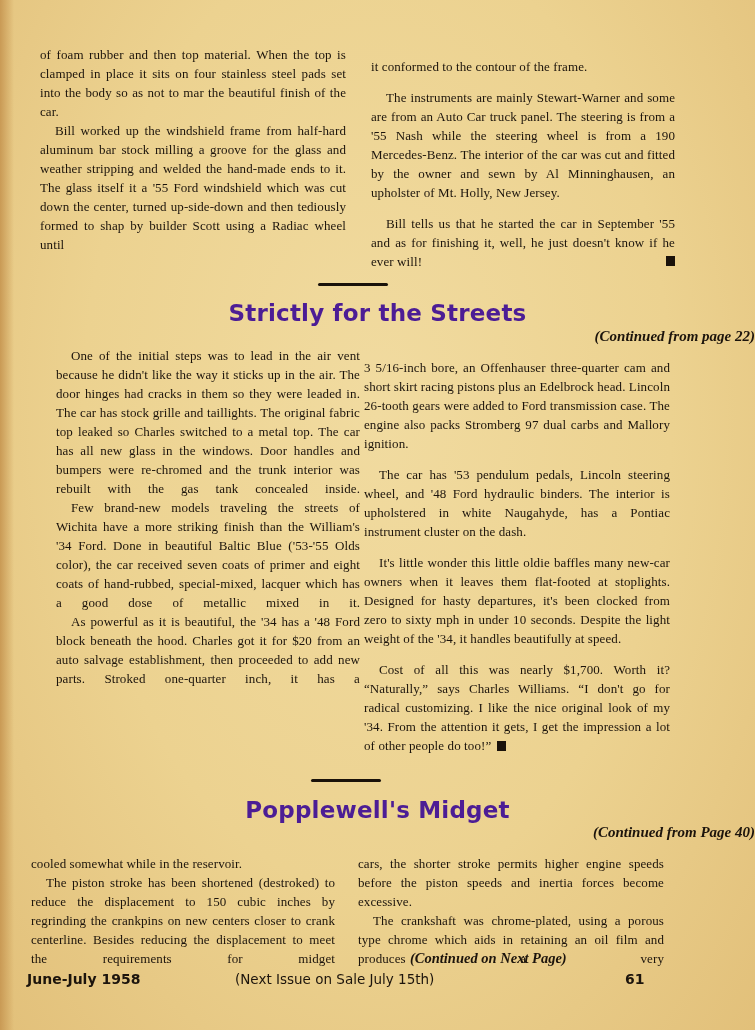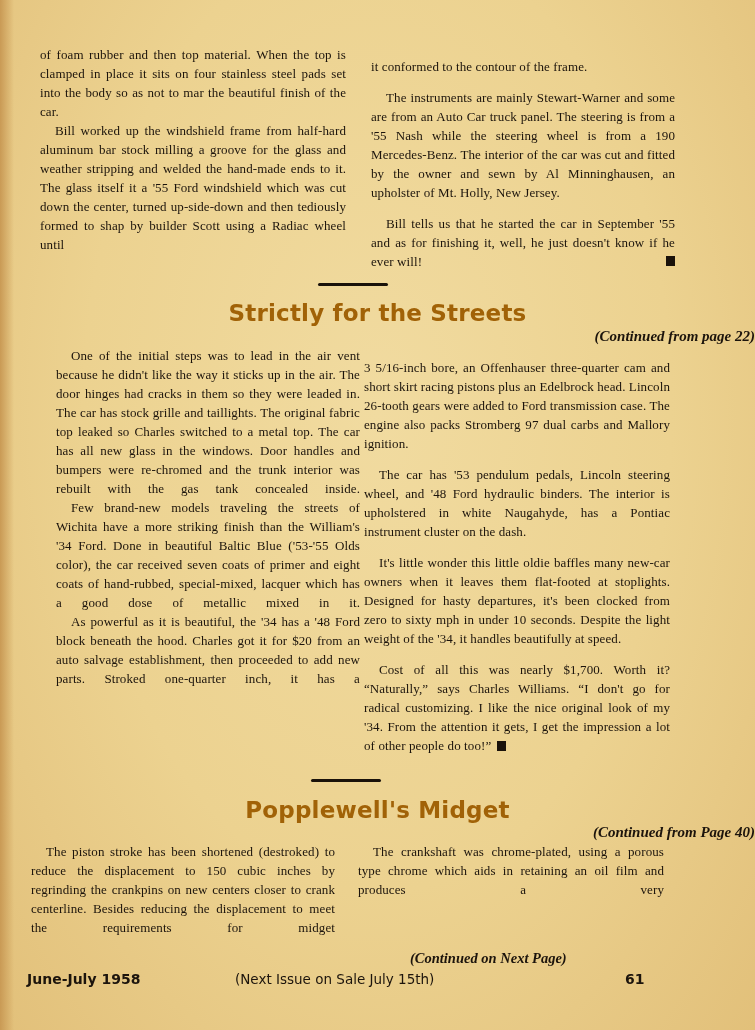--- a/index.html
+++ b/index.html
@@ -23,21 +23,21 @@
   .col p.last { text-align-last:justify; }
   .col p.nolast { text-align-last:left;margin-top:12px; }
   .end-mark {
     display:inline-block; width:9px; height:10px; background:#1a120a;
     vertical-align:-1px; margin-left:6px;
   }
   .end-right { float:right; margin-top:4px; }
   .heading {
     position:absolute; left:0; width:755px; text-align:center;
     font-family:"DejaVu Sans", "Liberation Sans", sans-serif;
-    font-weight:bold; font-size:23px; color:#a16207; letter-spacing:0.2px;
+    font-weight:bold; font-size:23px; color:#4c1d95; letter-spacing:0.2px;
   }
   .subhead {
     position:absolute; left:0; width:755px; text-align:right;
     font-style:italic; font-size:15px; font-weight:600;
   }
   .rule {
     position:absolute; height:3px; background:#1a120a; border-radius:2px;
   }
   .footer {
     position:absolute; top:971px; font-family:"DejaVu Sans", "Liberation Sans", sans-serif;
@@ -78,22 +78,24 @@
   <p class="ind nolast">It's little wonder this little oldie baffles many new-car owners when it leaves them flat-footed at stoplights. Designed for hasty departures, it's been clocked from zero to sixty mph in under 10 seconds. Despite the light weight of the '34, it handles beautifully at speed.</p>
   <p class="ind nolast"><span>Cost of all this was nearly $1,700. Worth it? “Naturally,” says Charles Williams. “I don't go for radical customizing. I like the nice original look of my '34. From the attention it gets, I get the impression a lot of other people do too!”</span><span class="end-mark"></span></p>
 </div>
 
 <div class="rule" style="left:311px; top:779px; width:70px;"></div>
 
 <div class="heading" style="top:797px;">Popplewell's Midget</div>
 <div class="subhead" style="top:824px;">(Continued from Page 40)</div>
 
 <div class="col" style="left:31px; top:842px; width:304px;">
+  <p class="nolast">cooled somewhat while in the reservoir.</p>
   <p class="ind last">The piston stroke has been shortened (destroked) to reduce the displacement to 150 cubic inches by regrinding the crankpins on new centers closer to crank centerline. Besides reducing the displacement to meet the requirements for midget</p>
 </div>
 <div class="col" style="left:358px; top:842px; width:306px;">
+  <p class="nolast">cars, the shorter stroke permits higher engine speeds before the piston speeds and inertia forces become excessive.</p>
   <p class="ind last">The crankshaft was chrome-plated, using a porous type chrome which aids in retaining an oil film and produces a very</p>
 </div>
 <div class="cont-next">(Continued on Next Page)</div>
 
 <div class="footer" style="left:27px; font-weight:bold;">June-July 1958</div>
 <div class="footer" style="left:235px; font-size:13.5px;">(Next Issue on Sale July 15th)</div>
 <div class="footer" style="left:625px; font-weight:bold;">61</div>
 
 </body></html>

